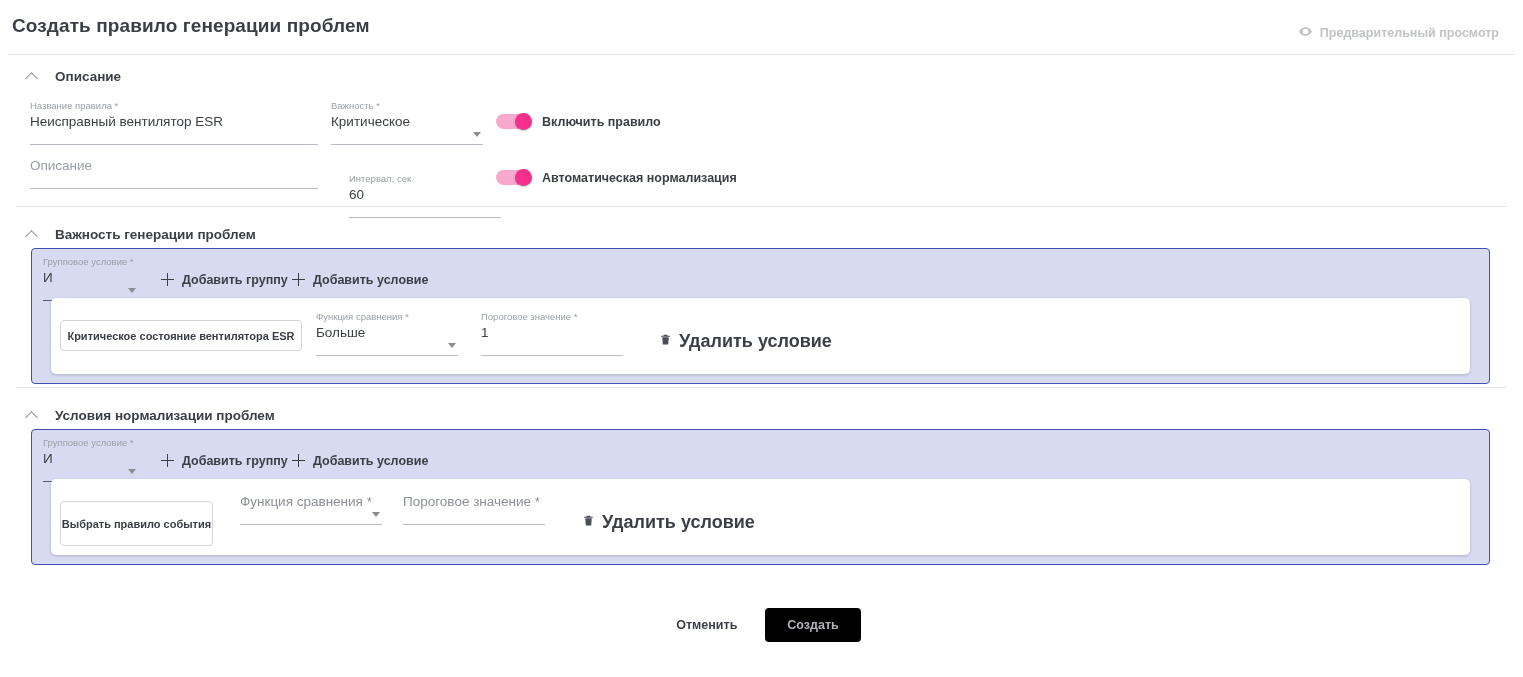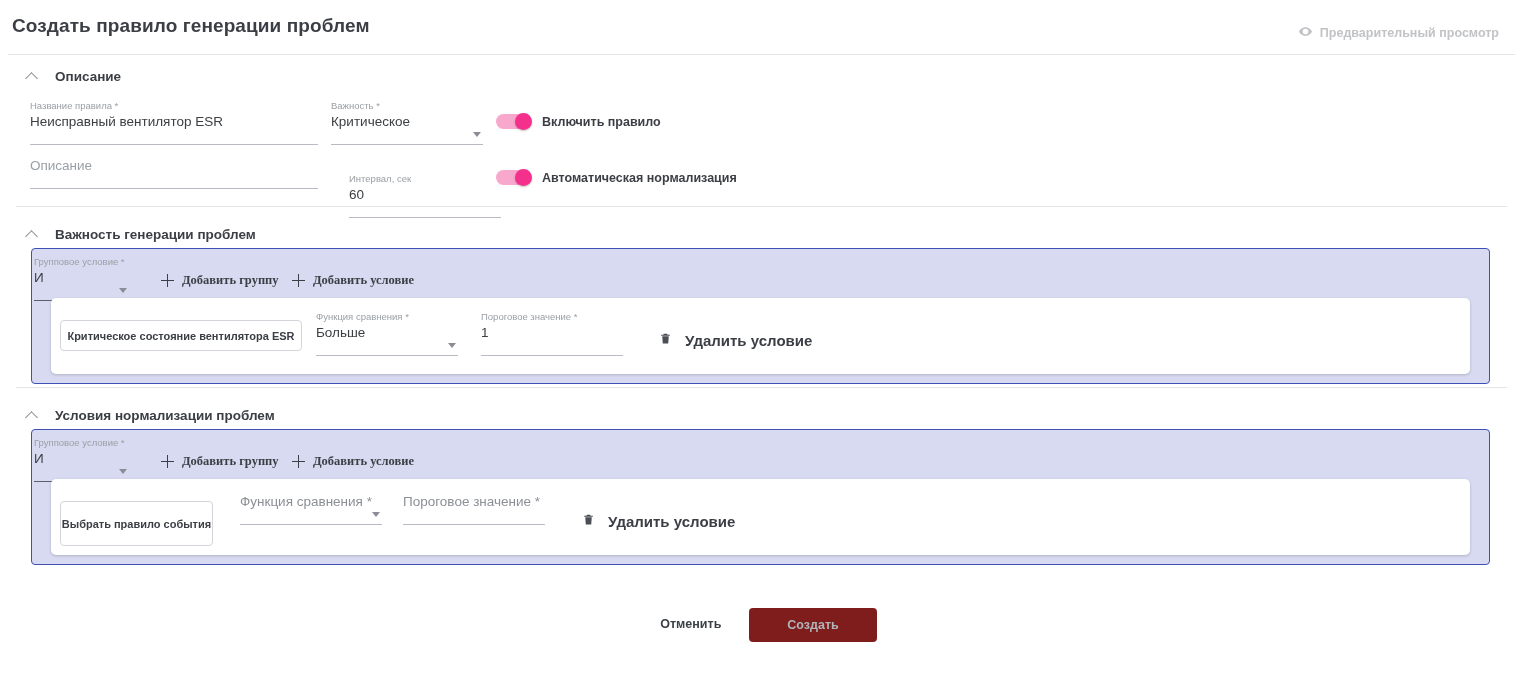--- a/index.html
+++ b/index.html
@@ -155,38 +155,37 @@
     background: #d7daf0;
     border: 1.5px solid #3f51b5;
     border-radius: 4px;
   }
   .group-top {
     position: relative;
     height: 48px;
   }
   .group-select {
     position: absolute;
-    left: 2px;
+    left: 11px;
     top: 7px;
     width: 95px;
   }
   .group-select .field-value {
     border-bottom-color: #5b5f6b;
   }
   .add-btn {
     position: absolute;
     display: flex;
-    align-items: center;
+    align-items: flex-start;
     gap: 8px;
     font-size: 12.5px;
     font-weight: bold;
     color: #3b3f45;
     cursor: pointer;
     white-space: nowrap;
-    font-family: Liberation Serif, serif;
   }
   .plus {
     position: relative;
     width: 13px;
     height: 13px;
     flex: none;
   }
   .plus::before, .plus::after {
     content: "";
     position: absolute;
@@ -212,55 +211,55 @@
     display: flex;
     align-items: center;
     justify-content: center;
     cursor: pointer;
     white-space: nowrap;
   }
   .del-btn {
     position: absolute;
     display: flex;
     align-items: center;
-    gap: 13px;
-    font-size: 15px;
+    gap: 7px;
+    font-size: 18px;
     font-weight: bold;
     color: #3b3f45;
     cursor: pointer;
     white-space: nowrap;
   }
   .trash { display: block; flex: none; }
 
   
   .footer {
     position: absolute;
     left: 0;
     right: 0;
     top: 608px;
     display: flex;
     justify-content: center;
-    align-items: flex-start;
+    align-items: center;
     gap: 14px;
   }
   .text-btn {
     font-size: 12.5px;
     font-weight: bold;
     color: #3b3f45;
     padding: 9px 14px;
     cursor: pointer;
   }
   .filled-btn {
     font-size: 12.5px;
     font-weight: bold;
     color: #b1b4b9;
-    background: #7f1d1d;
+    background: #000000;
     border: none;
     border-radius: 4px;
-    padding: 10px 38px;
+    padding: 10px 22px;
     cursor: default;
     font-family: "Liberation Sans", sans-serif;
   }
 </style>
 </head>
 <body>
 
 <div class="page-header">
   <div class="page-title">Создать правило генерации проблем</div>
   <div class="preview-link">

